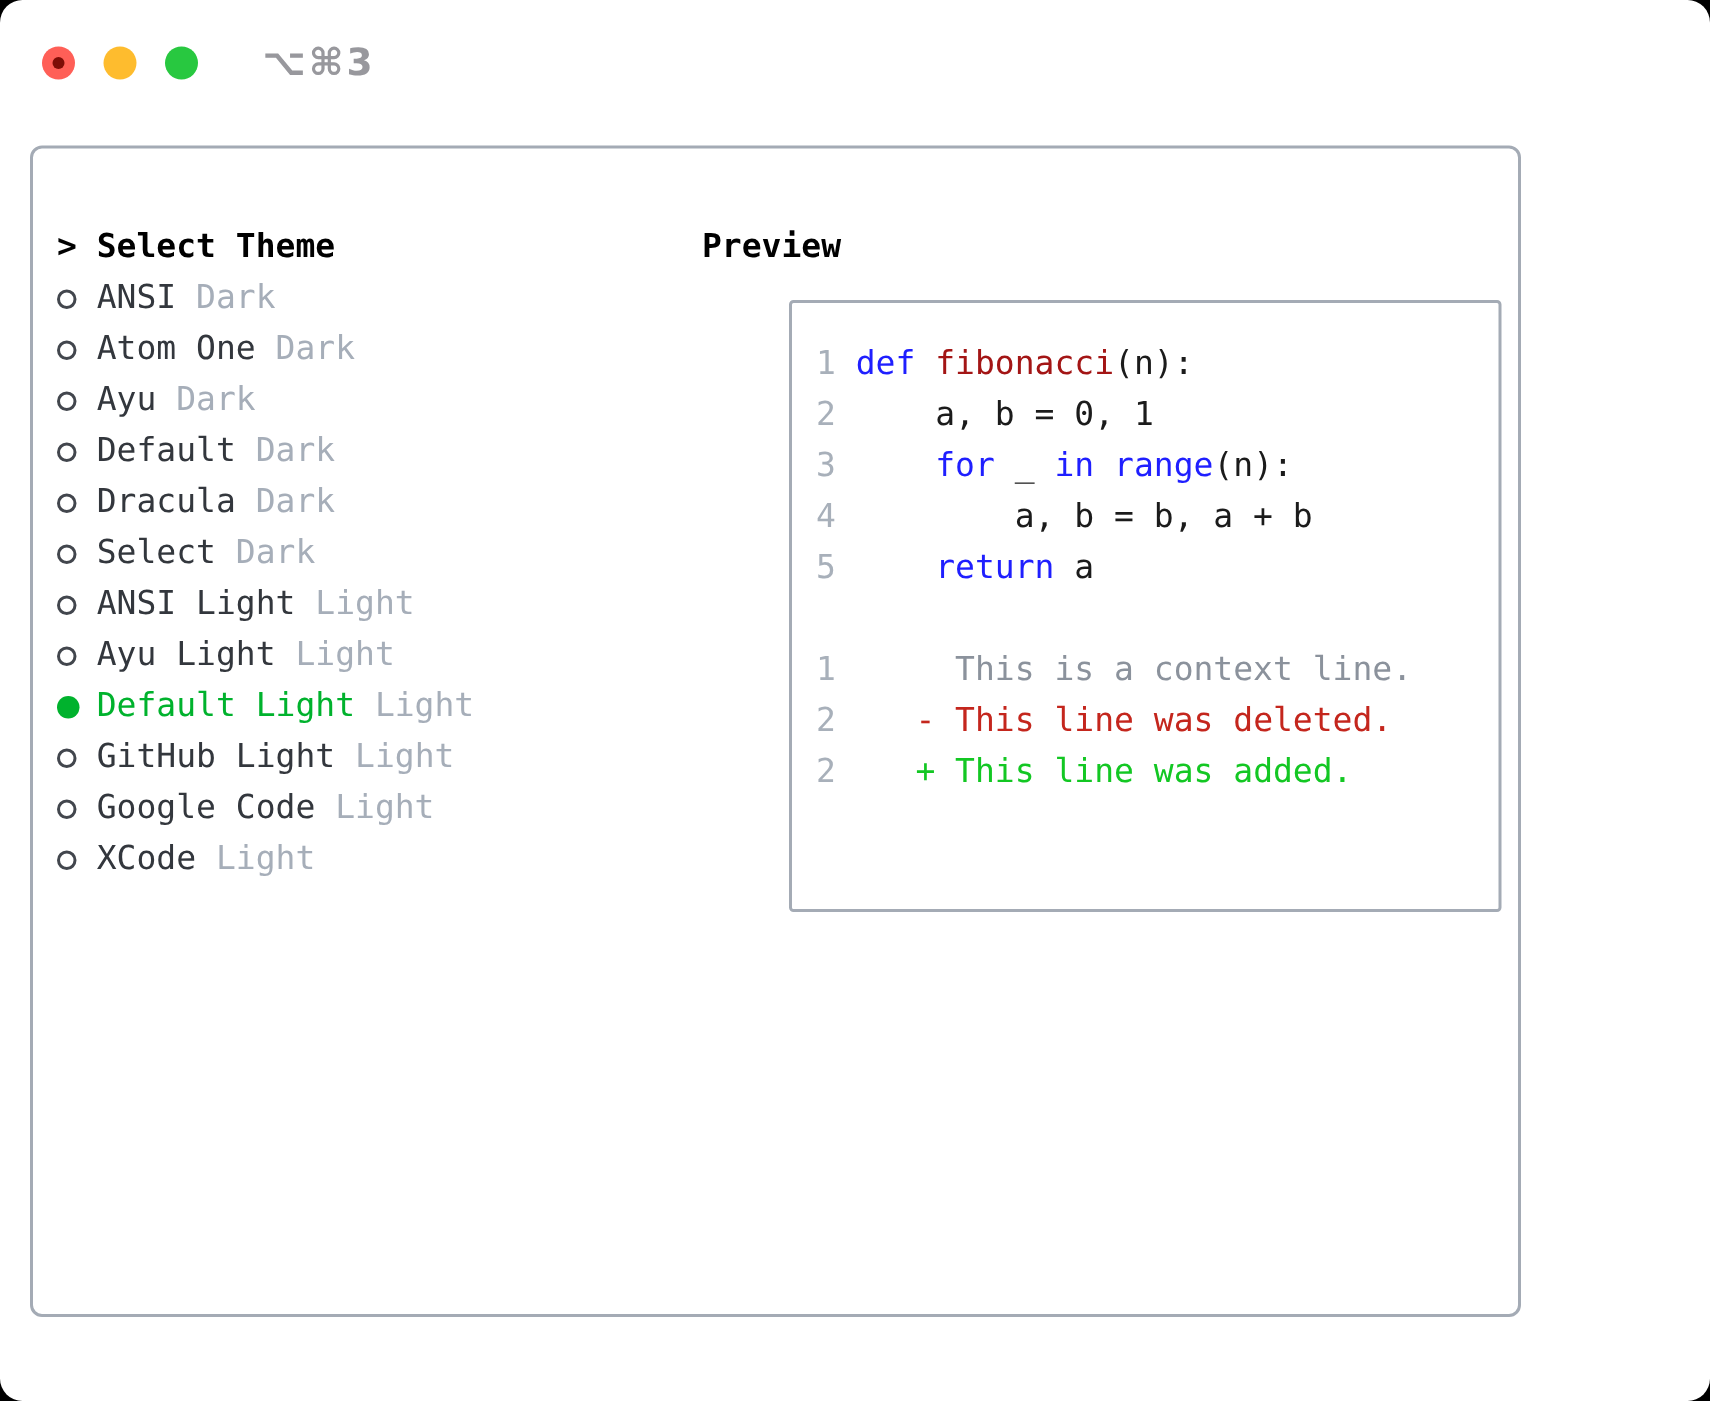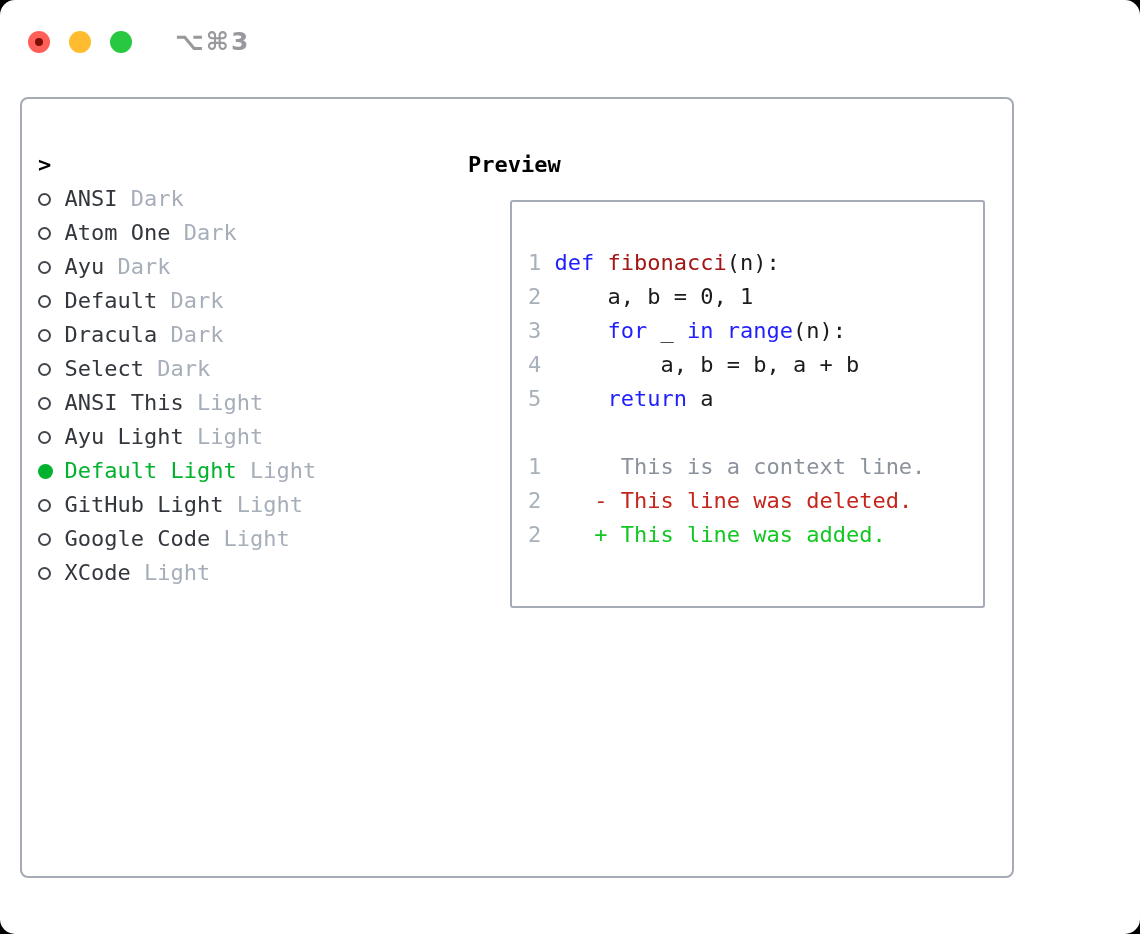--- a/index.html
+++ b/index.html
@@ -26,23 +26,23 @@
   .sec-title{font-weight:bold;color:#000;}
   .ring{width:13px;height:13px;box-sizing:border-box;border:2px solid #42464d;border-radius:50%;}
   .dot{width:15px;height:15px;border-radius:50%;background:var(--accent,#00b22d);}
   .item-name{color:#33373d;}
   .item-name.selected{color:var(--accent,#00b22d);}
   .variant{color:#a6aeb9;}
   .hint-line{color:#99a2ac;}
   
   .preview-label{position:absolute;left:446px;top:49px;height:34px;line-height:34px;
     font-size:22px;font-weight:bold;color:#000;}
-  .preview-box{position:absolute;left:488px;top:101px;width:475px;height:408px;
+  .preview-box{position:absolute;left:504px;top:101px;width:475px;height:408px;
     border:2px solid #a4abb5;border-radius:3px;box-sizing:border-box;
-    padding:44px 0 0 16px;font-size:22px;line-height:34px;}
+    padding:24px 0 0 16px;font-size:22px;line-height:34px;}
   .pline{height:34px;white-space:pre;}
   .c-ln{color:#a8b0ba;}
   .c-kw{color:var(--kw,#1f1fff);}
   .c-fn{color:var(--fn,#a31515);}
   .c-pl{color:#1b1b1b;}
   .c-ctx{color:#8b929c;}
   .c-del{color:var(--del,#c4261d);}
   .c-add{color:var(--add,#13c723);}
 </style>
 </head>
@@ -55,30 +55,31 @@
     <div class="tl tl-yellow"></div>
     <div class="tl tl-green"></div>
     <span class="shortcut">⌥⌘3</span>
   </div>
 
   <div class="panel">
 
     <div class="left-col">
       <div class="row">
         <span class="marker cursor">&gt;</span>
+        <span class="sec-title">Select Theme</span>
       </div>
 
       <div id="theme-list">
           <div class="row"><span class="marker"><span class="ring"></span></span><span class="item-name">ANSI</span><span class="variant"> Dark</span></div>
           <div class="row"><span class="marker"><span class="ring"></span></span><span class="item-name">Atom One</span><span class="variant"> Dark</span></div>
           <div class="row"><span class="marker"><span class="ring"></span></span><span class="item-name">Ayu</span><span class="variant"> Dark</span></div>
           <div class="row"><span class="marker"><span class="ring"></span></span><span class="item-name">Default</span><span class="variant"> Dark</span></div>
           <div class="row"><span class="marker"><span class="ring"></span></span><span class="item-name">Dracula</span><span class="variant"> Dark</span></div>
           <div class="row"><span class="marker"><span class="ring"></span></span><span class="item-name">Select</span><span class="variant"> Dark</span></div>
-          <div class="row"><span class="marker"><span class="ring"></span></span><span class="item-name">ANSI This</span><span class="variant"> Light</span></div>
+          <div class="row"><span class="marker"><span class="ring"></span></span><span class="item-name">ANSI Light</span><span class="variant"> Light</span></div>
           <div class="row"><span class="marker"><span class="ring"></span></span><span class="item-name">Ayu Light</span><span class="variant"> Light</span></div>
           <div class="row"><span class="marker"><span class="dot"></span></span><span class="item-name selected">Default Light</span><span class="variant"> Light</span></div>
           <div class="row"><span class="marker"><span class="ring"></span></span><span class="item-name">GitHub Light</span><span class="variant"> Light</span></div>
           <div class="row"><span class="marker"><span class="ring"></span></span><span class="item-name">Google Code</span><span class="variant"> Light</span></div>
           <div class="row"><span class="marker"><span class="ring"></span></span><span class="item-name">XCode</span><span class="variant"> Light</span></div>
         </div>
 
       <div class="row"></div>
 
 

